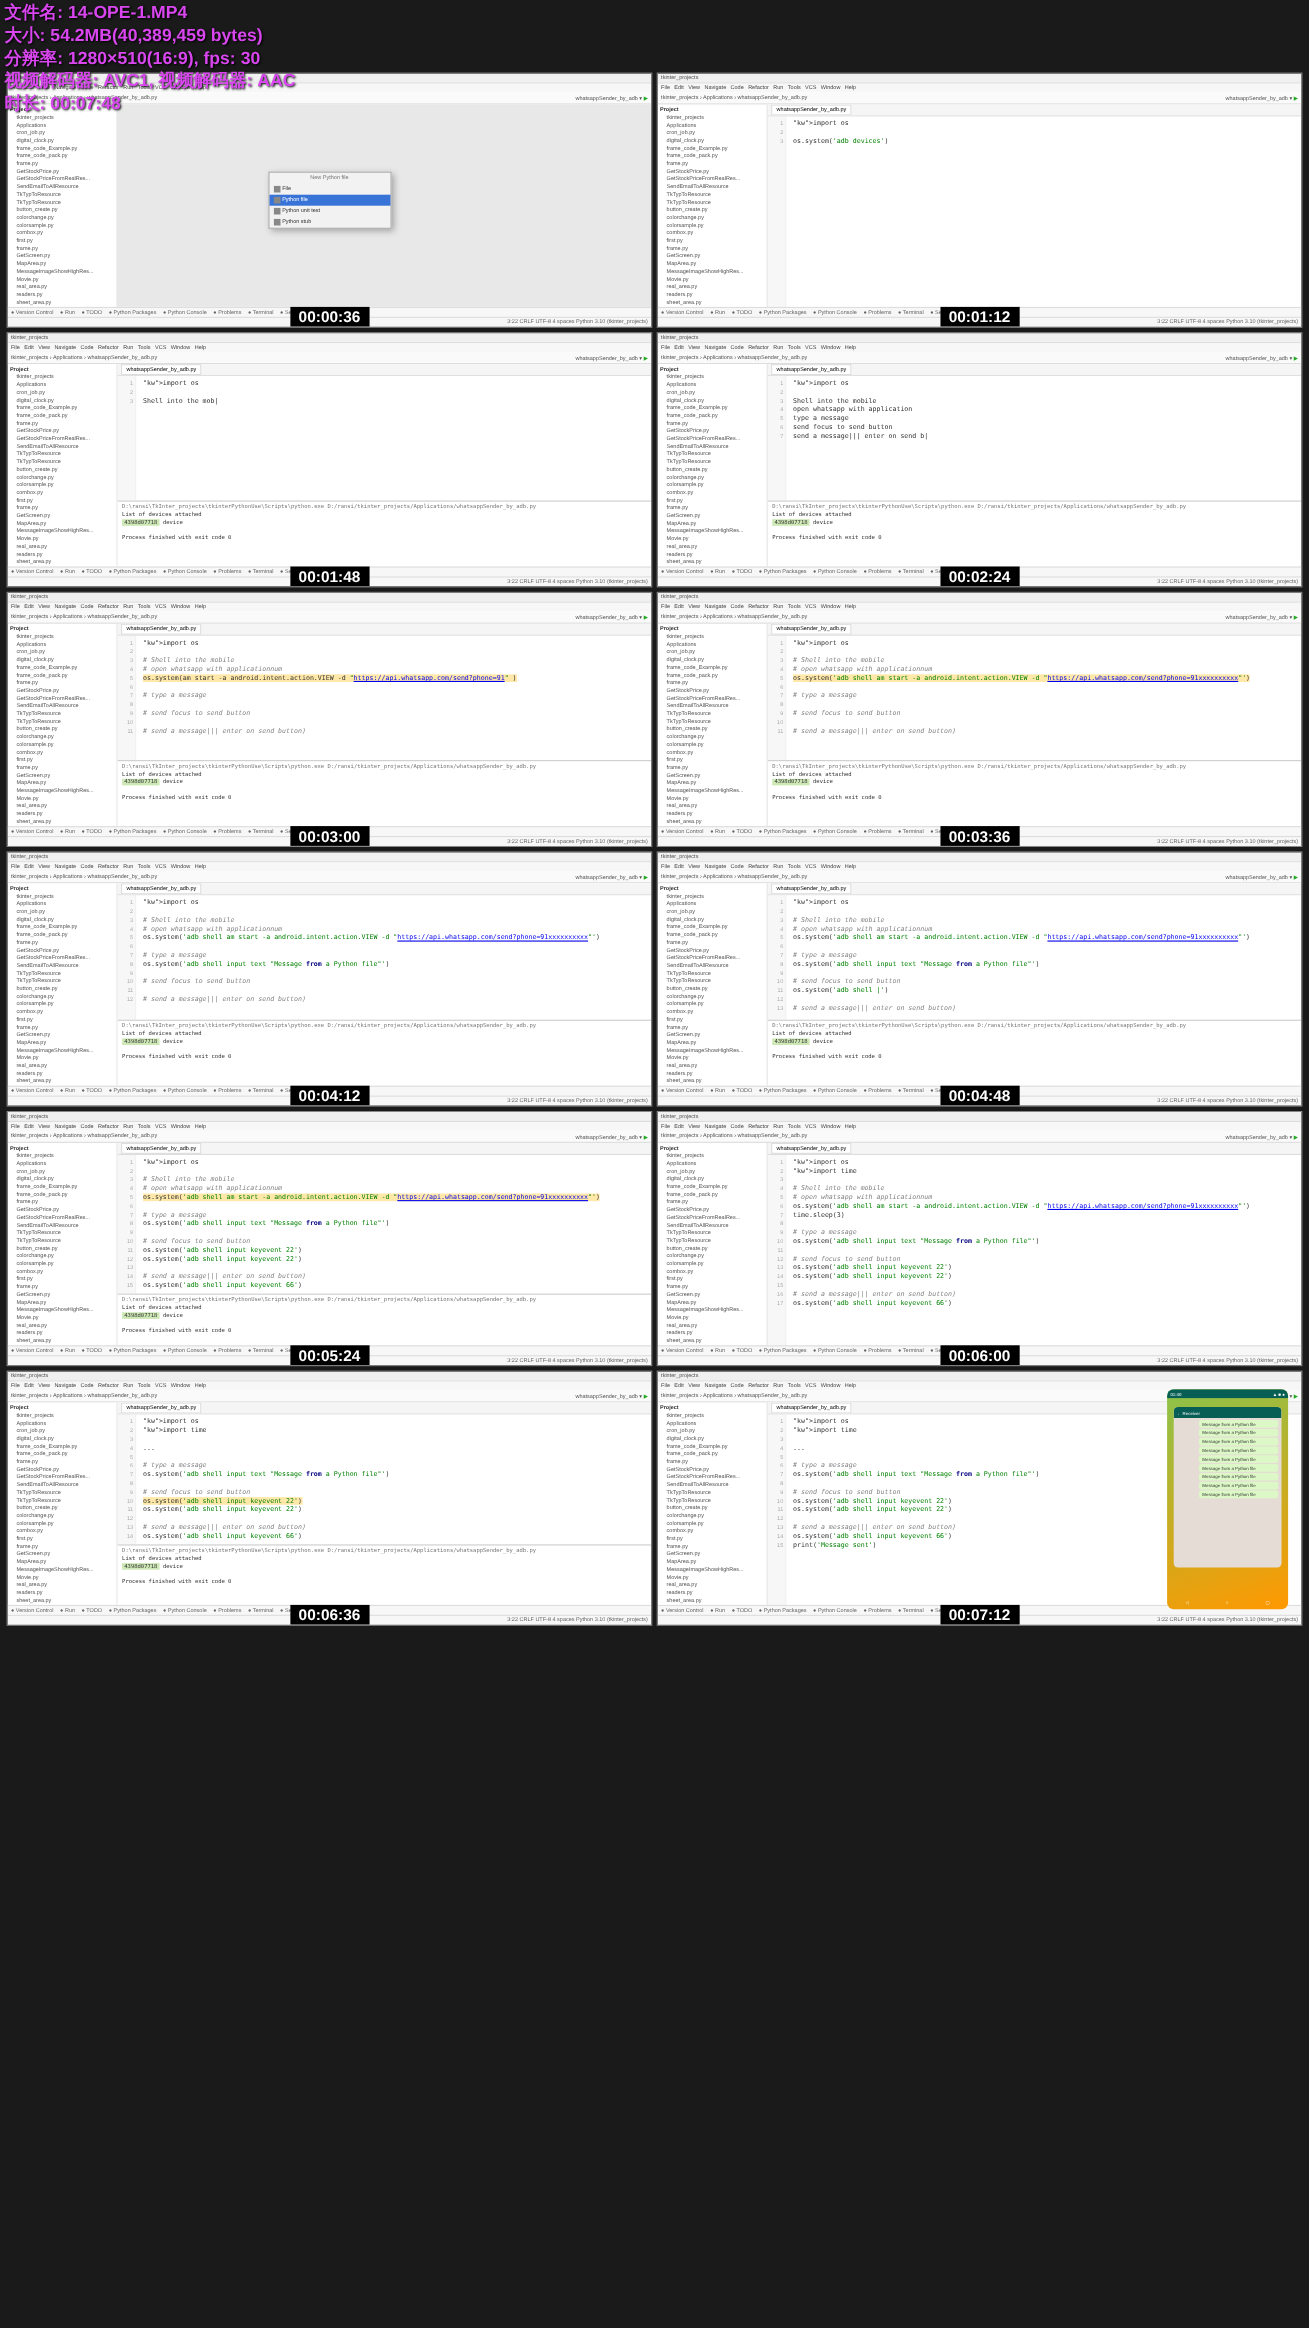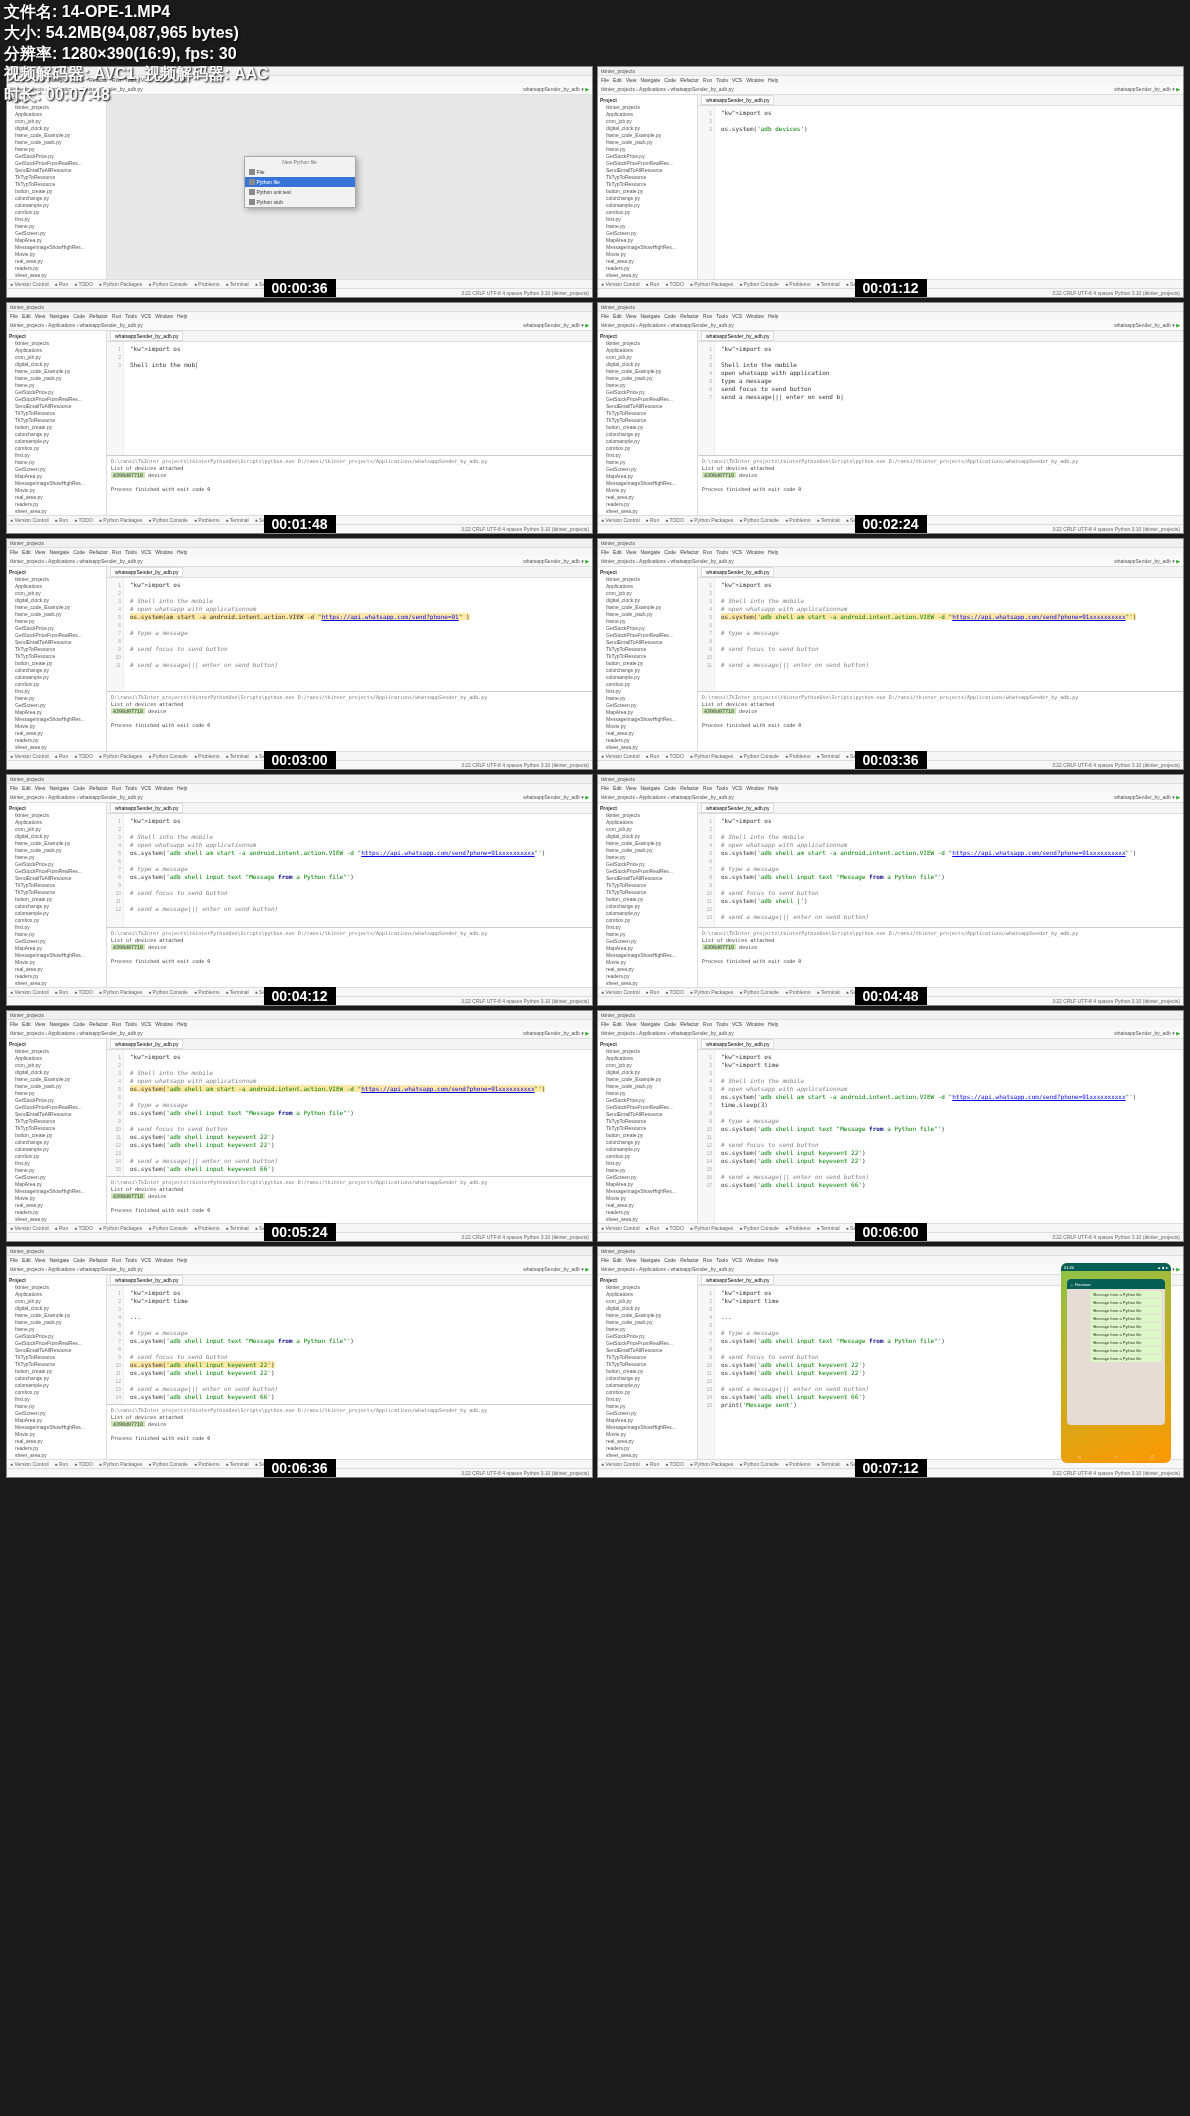--- a/index.html
+++ b/index.html
@@ -1,16 +1,16 @@
 <!DOCTYPE html>
 <html><head>
 <meta charset="utf-8">
 <style>
 body{margin:0;background:#1a1a1a;font-family:Arial,sans-serif;font-size:6px;width:1190px}
-.meta{position:absolute;top:2px;left:4px;color:#ffffff;font-size:16px;font-weight:bold;text-shadow:1px 1px 2px #000;z-index:10;line-height:1.3}
+.meta{position:absolute;top:2px;left:4px;color:#d946ef;font-size:16px;font-weight:bold;text-shadow:1px 1px 2px #000;z-index:10;line-height:1.3}
 .grid{display:grid;grid-template-columns:1fr 1fr;gap:4px;padding:66px 6px 6px 6px}
 .cell{position:relative;background:#4c1d95;border:1px solid #888;height:230px;overflow:hidden}
 .ts{position:absolute;bottom:0;left:50%;transform:translateX(-50%);background:#000;color:#fff;font-size:14px;font-weight:bold;padding:1px 8px;z-index:5}
 .ide{display:flex;flex-direction:column;height:100%;background:#fff}
 .titlebar{height:8px;background:#f0f0f0;border-bottom:1px solid #ddd;display:flex;align-items:center;padding:0 3px;font-size:5px;color:#555}
 .menubar{height:8px;background:#f7f7f7;font-size:5px;color:#444;padding:0 3px;display:flex;gap:4px;align-items:center}
 .toolbar{height:10px;background:#fafafa;border-bottom:1px solid #ddd;display:flex;align-items:center;font-size:5px;color:#555;padding:0 3px;justify-content:space-between}
 .body{flex:1;display:flex;overflow:hidden}
 .sidebar{width:95px;background:#fff;border-right:1px solid #ddd;font-size:5px;color:#555;padding:2px;overflow:hidden}
 .sidebar-title{font-weight:bold;color:#333;font-size:5px;margin-bottom:1px}
@@ -43,22 +43,22 @@
 .phone-nav{position:absolute;bottom:0;width:100%;height:14px;display:flex;justify-content:space-around;align-items:center;color:#fff}
 .gutter{width:14px;background:#f7f7f7;border-right:1px solid #eee;font-size:5px;color:#aaa;text-align:right;padding:3px 2px 0 0;line-height:8px}
 .editarea{display:flex;flex:1}
 .run-btn{color:#2a2}
 </style>
 </head>
 <body>
 
 <div class="meta">
   <div>文件名: 14-OPE-1.MP4</div>
-  <div>大小: 54.2MB(94,087,965 bytes)</div>
-  <div>分辨率: 1280×390(16:9), fps: 30</div>
+  <div>大小: 54.2MB(40,389,459 bytes)</div>
+  <div>分辨率: 1280×510(16:9), fps: 30</div>
   <div>视频解码器: AVC1, 视频解码器: AAC</div>
   <div>时长: 00:07:48</div>
 </div>
 
 <div class="grid" id="grid">
     <div class="cell">
       <div class="ide">
         <div class="titlebar">tkinter_projects</div>
         <div class="menubar">
           <span>File</span>

